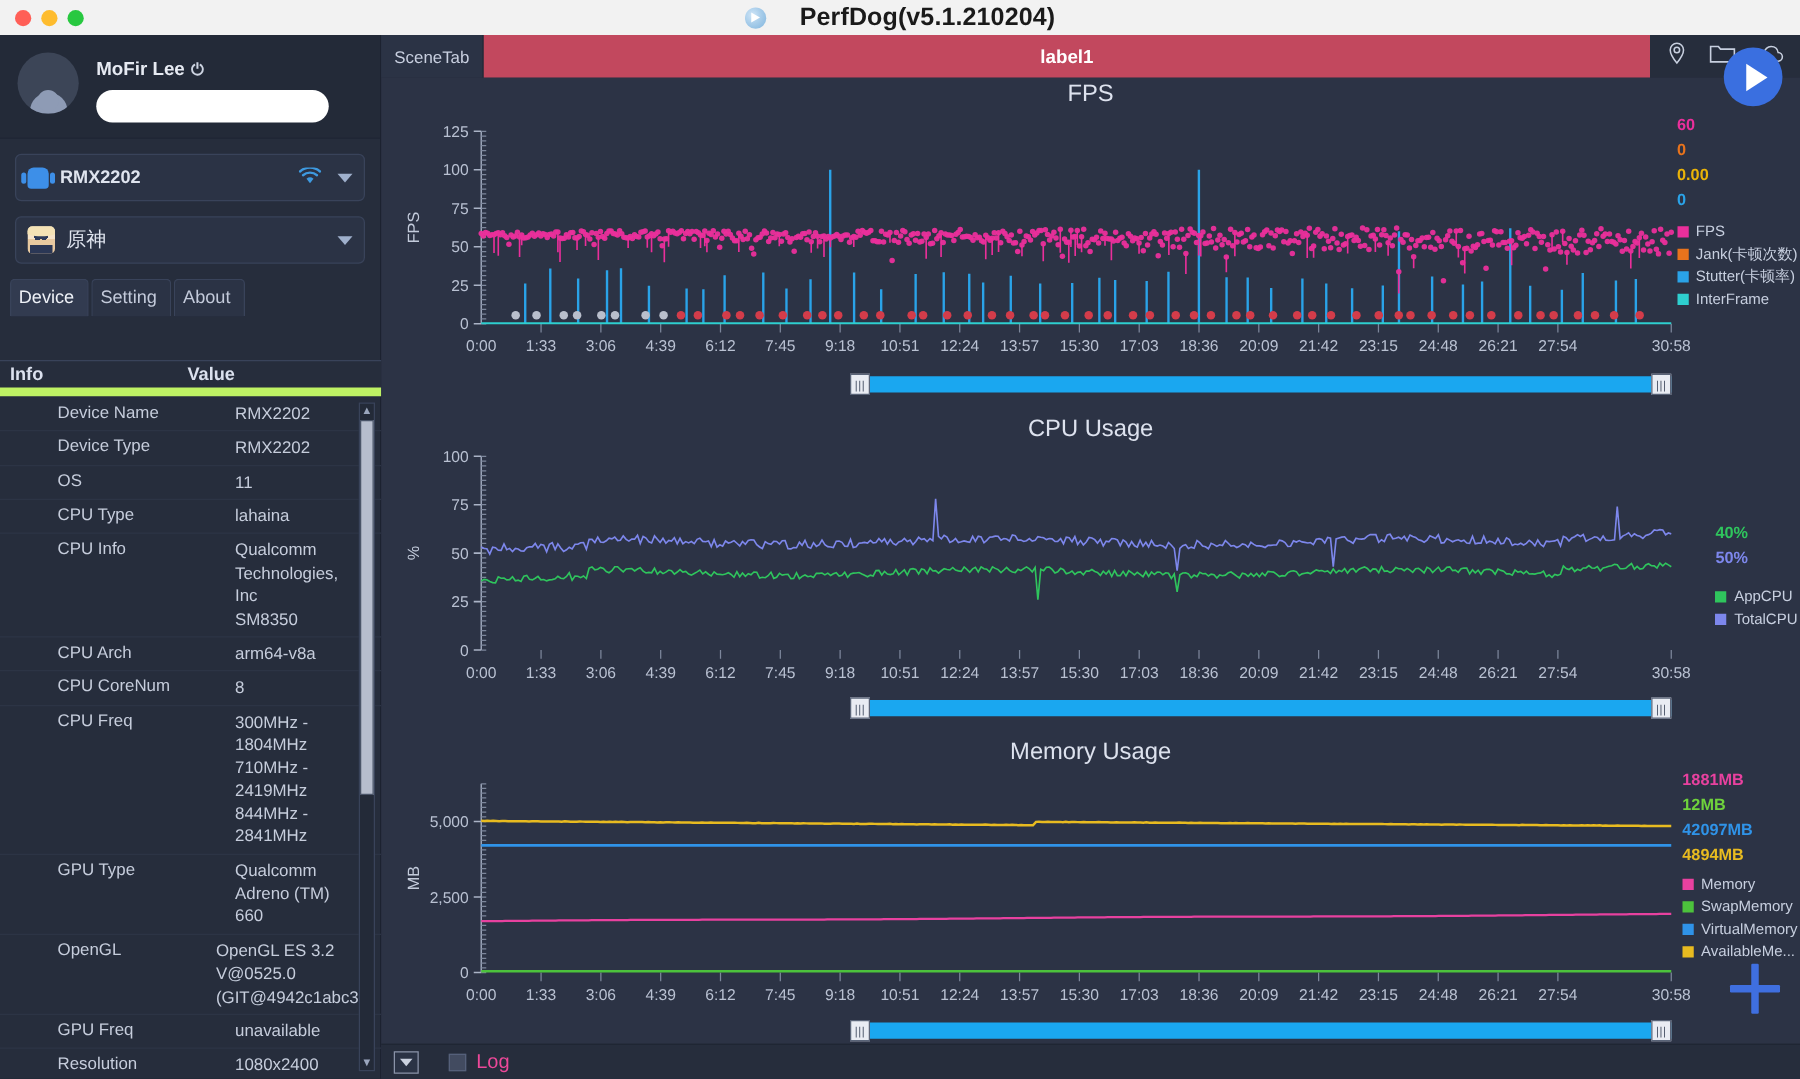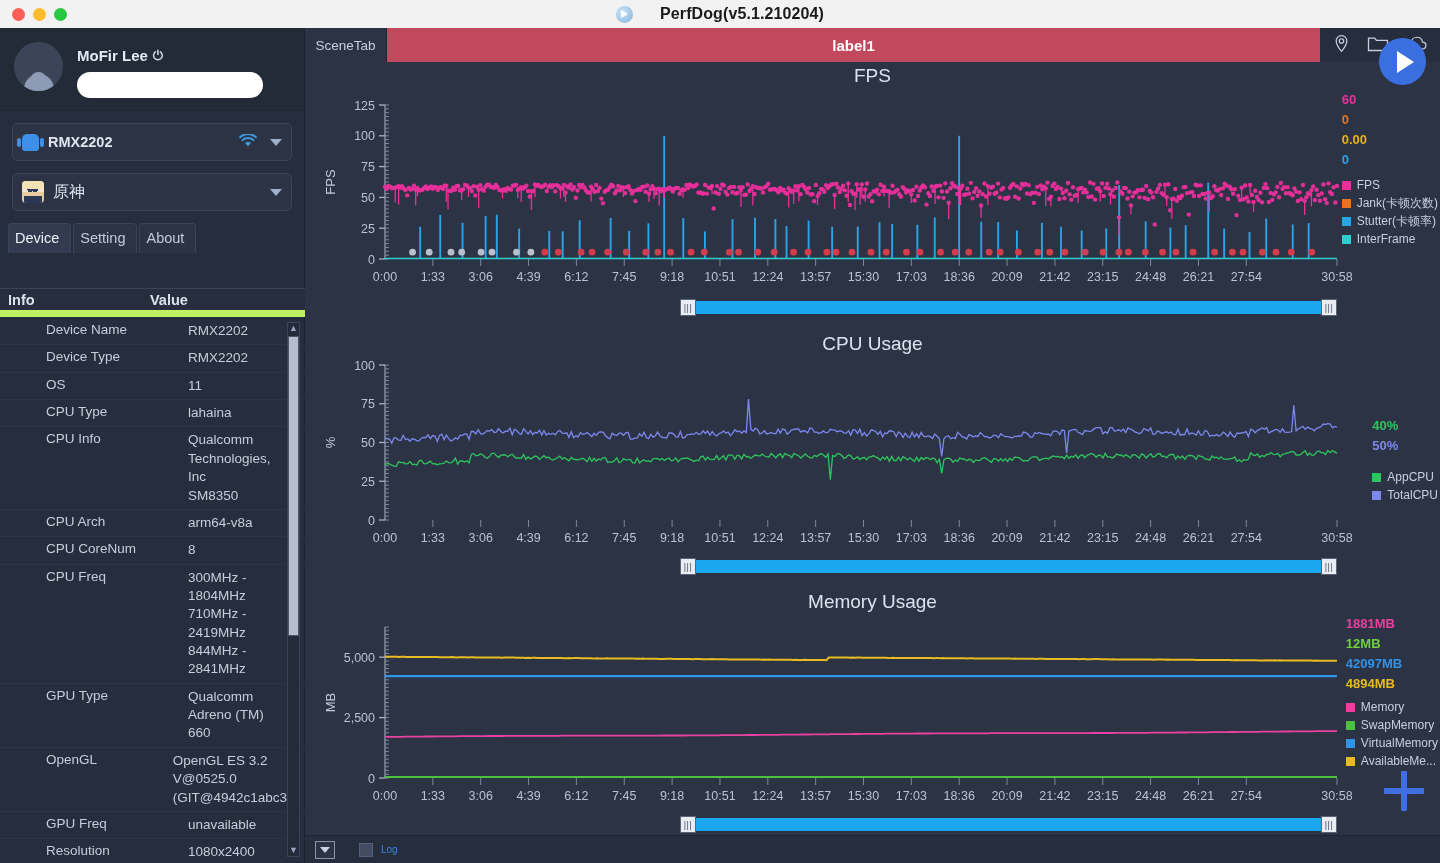--- a/index.html
+++ b/index.html
@@ -20,21 +20,21 @@
   .traffic { display: flex; gap: 8px; padding-left: 12px; }
   .dot { width: 13px; height: 13px; border-radius: 50%; }
   .dot.red { background: #ff5f57; }
   .dot.yellow { background: #febc2e; }
   .dot.green { background: #28c840; }
   .title-center {
     position: absolute; left: 0; right: 0; top: 0; height: 28px;
     display: flex; align-items: center; justify-content: center; gap: 7px;
     pointer-events: none;
   }
-  .title-text { font-size: 16px; font-weight: bold; color: #1a1a1a; letter-spacing: .1px; margin-left: 20px; }
+  .title-text { font-size: 20px; font-weight: bold; color: #1a1a1a; letter-spacing: .1px; margin-left: 20px; }
   .app-logo {
     width: 17px; height: 17px; border-radius: 50%;
     background: radial-gradient(circle at 35% 35%, #cfe5f7 0%, #a8cdea 45%, #7fb4dd 100%);
     position: relative; overflow: hidden;
   }
   .app-logo::after {
     content: ""; position: absolute; left: 5px; top: 4.5px;
     border-left: 7px solid #fff; border-top: 4.5px solid transparent; border-bottom: 4.5px solid transparent;
   }
 
@@ -174,21 +174,21 @@
     position: absolute; left: 0; right: 0; bottom: 0; height: 28px; background: #262d3c;
     display: flex; align-items: center; gap: 0; border-top: 1px solid #1f2633;
   }
   .bb-btn {
     margin-left: 10px; width: 20px; height: 18px; border: 1px solid #8a93a8; background: #2b3345;
     display: flex; align-items: center; justify-content: center;
   }
   .bb-caret { width: 0; height: 0; border-left: 5px solid transparent; border-right: 5px solid transparent; border-top: 6px solid #cbd2e0; }
   .bb-log { display: flex; align-items: center; gap: 8px; margin-left: 24px; }
   .bb-chk { width: 14px; height: 14px; background: #424b60; border: 1px solid #55607a; }
-  .bb-logtxt { font-size: 10px; color: #3b82f6; }
+  .bb-logtxt { font-size: 16px; color: #ec4899; }
   .axis-txt { font-size: 12.5px; fill: #b9c1d2; font-family: "Liberation Sans", sans-serif; }
   .axis-ylabel { font-size: 13px; fill: #c3cbdb; font-family: "Liberation Sans", sans-serif; }
 </style>
 </head>
 <body>
 
 <div id="app">
 
   <div class="titlebar">
     <div class="traffic">

